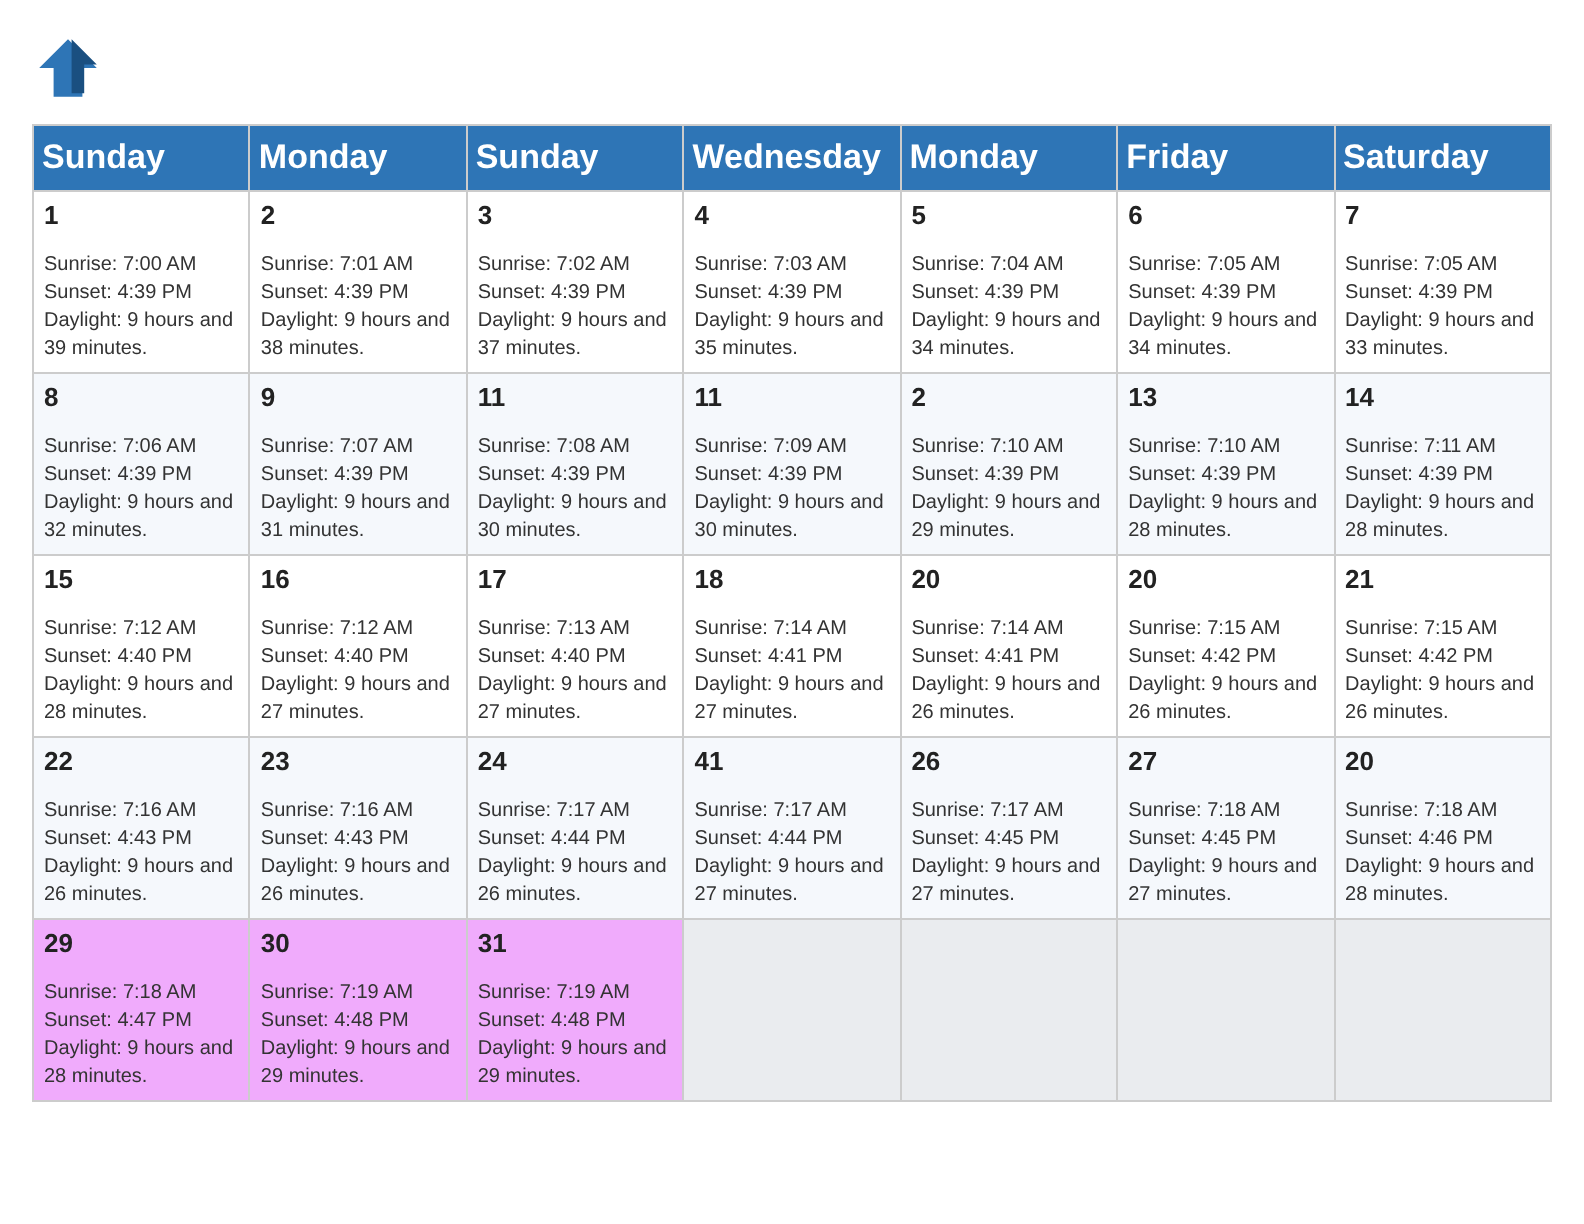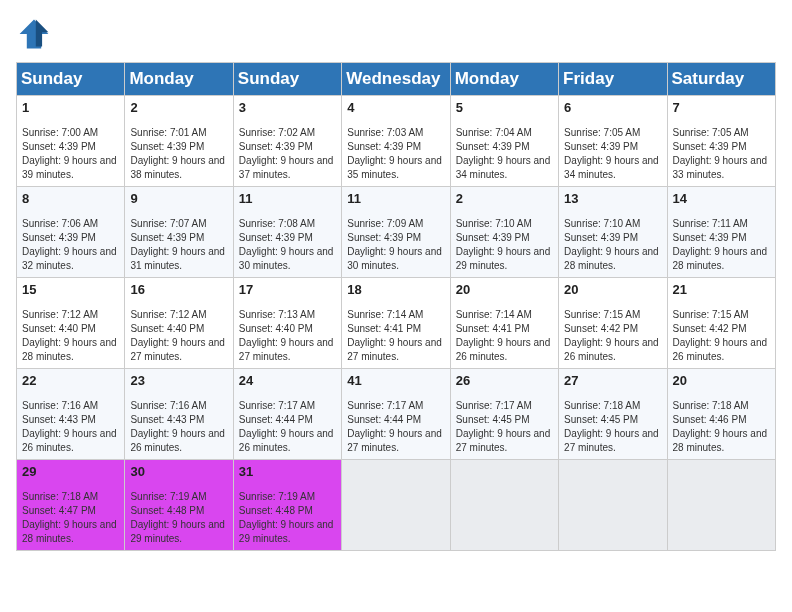--- a/index.html
+++ b/index.html
@@ -58,21 +58,21 @@
     tbody tr td {
       border: 1px solid #ccc;
       vertical-align: top;
       padding: 4px 5px;
       font-size: 10.5px;
       color: #222;
       background: #fff;
       height: 80px;
     }
     tbody tr:nth-child(even) td { background: #f5f8fc; }
-    tbody tr:last-child td { background: #d946ef; }
+    tbody tr:last-child td { background: #f0abfc; }
     .day-num {
       font-size: 13px;
       font-weight: bold;
       display: block;
       margin-bottom: 2px;
     }
     .day-info {
       font-size: 10px;
       line-height: 1.4;
       color: #333;

